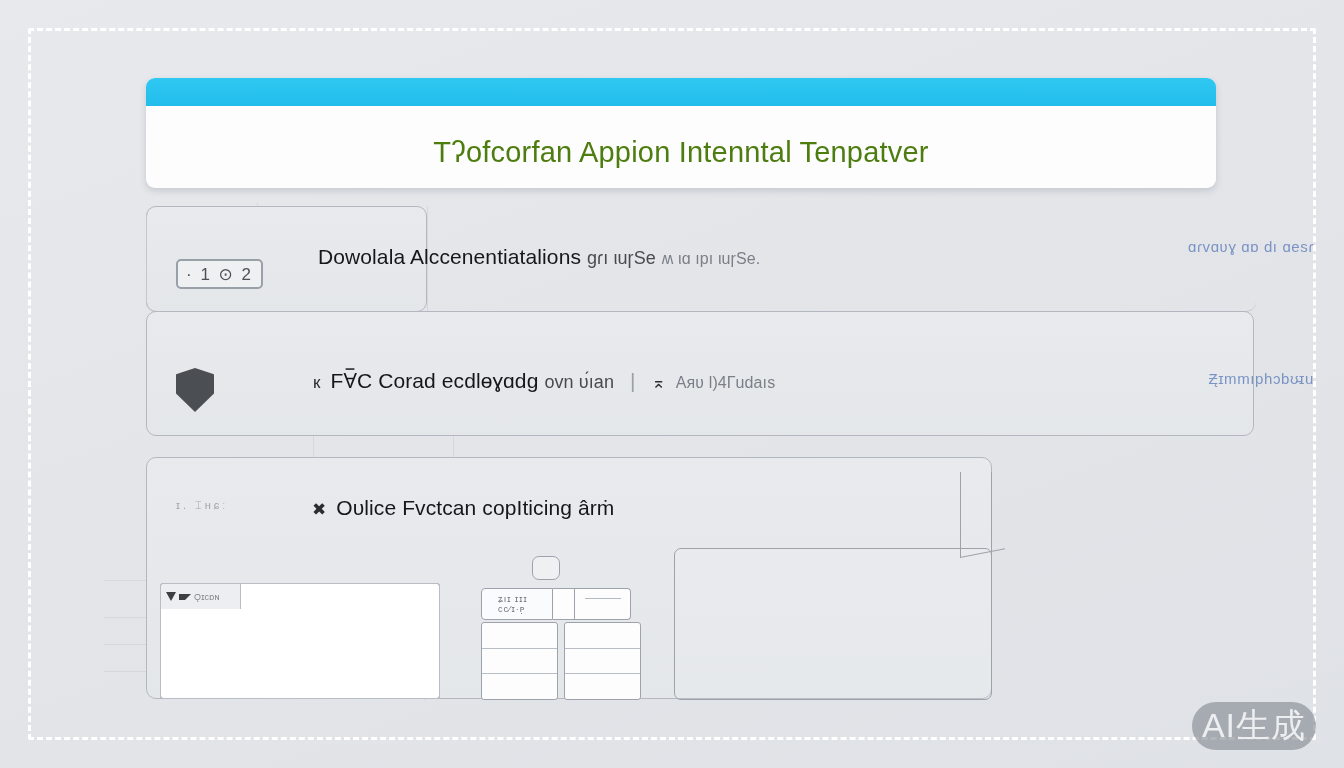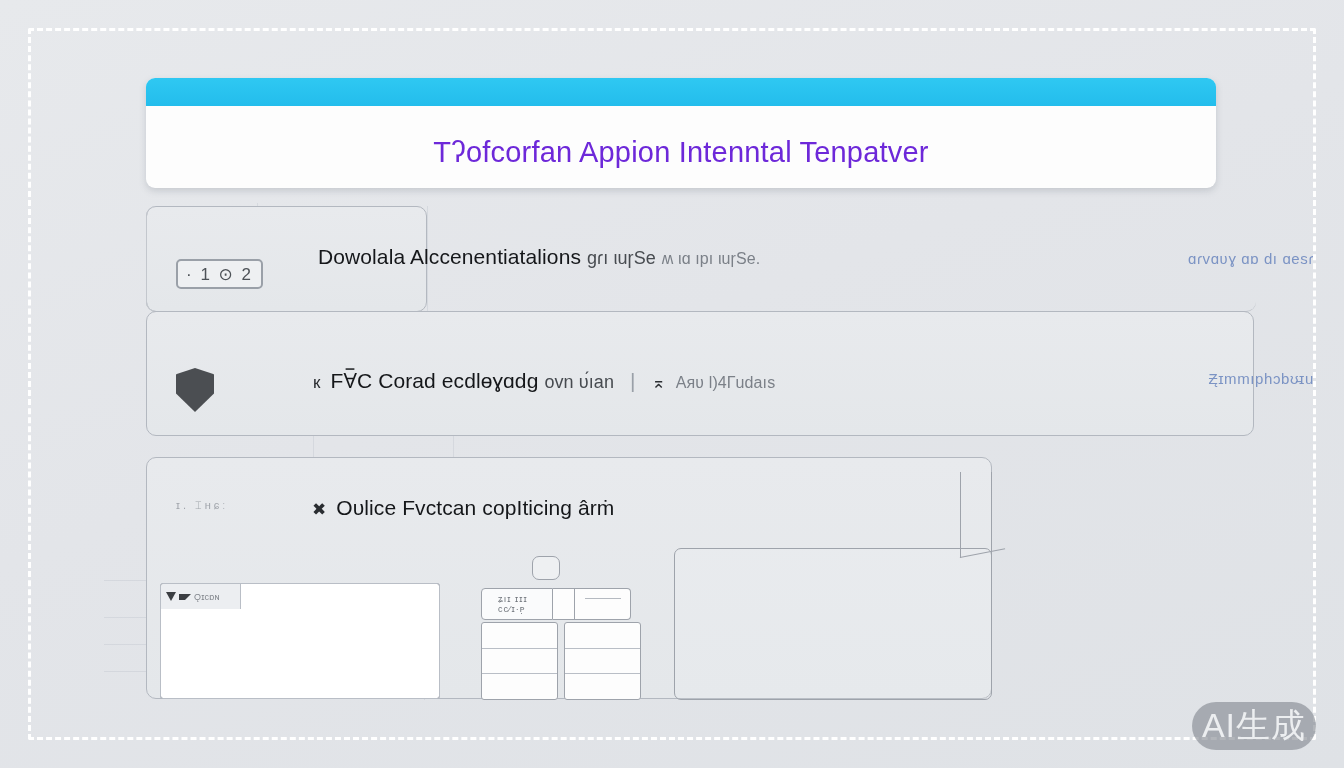--- a/index.html
+++ b/index.html
@@ -53,21 +53,21 @@
   .header-bar {
     height: 28px;
     background: linear-gradient(180deg, #2fc8f2 0%, #23bdec 100%);
   }
   .header-title {
     height: 98px;
     display: flex;
     align-items: center;
     justify-content: center;
     font-size: 29px;
-    color: #6d28d9;
+    color: #4d7c0f;
     letter-spacing: .2px;
     font-weight: 400;
     padding-bottom: 6px;
     box-sizing: border-box;
   }
 
   
   .row-card {
     position: absolute;
     background: linear-gradient(180deg, #e8eaed 0%, #e4e7ea 100%);
@@ -385,21 +385,21 @@
 <div class="row-card r1"></div>
 <div class="row-card r1-ext"></div>
 <div class="row-leading" style="left:176px; top:251px;">
   <span class="badge">· 1 ⊙ 2</span>
 </div>
 <div class="row-text" style="left:318px; top:245px;">
   <span>Dowolala Alccenentiatalions</span>
   <span class="dim">ɡɾı ιuɼSe</span>
   <span class="faint">ʍ ιɑ ıpı ιuɼSe.</span>
 </div>
-<div class="row-link" style="top:250px;">ɑɾvɑʋɣ ɑɒ dı ɑesɾ</div>
+<div class="row-link" style="top:238px;">ɑɾvɑʋɣ ɑɒ dı ɑesɾ</div>
 
 <div class="row-card r2"></div>
 <div class="row-leading" style="left:176px; top:360px;">
   <span class="shield"></span>
 </div>
 <div class="row-text" style="left:313px; top:366px;">
   <span class="glyph">к</span>
   <span>FⱯ̅C  Corad ecdlɵɣɑdɡ</span>
   <span class="dim">ovn ᴜ́ıan</span>
   <span class="sep">|</span>

